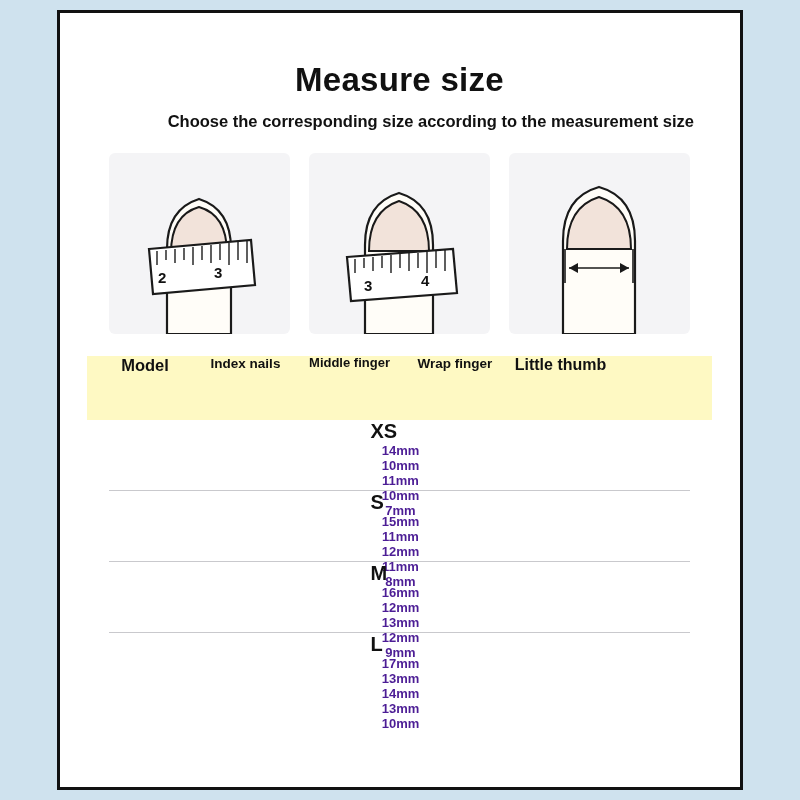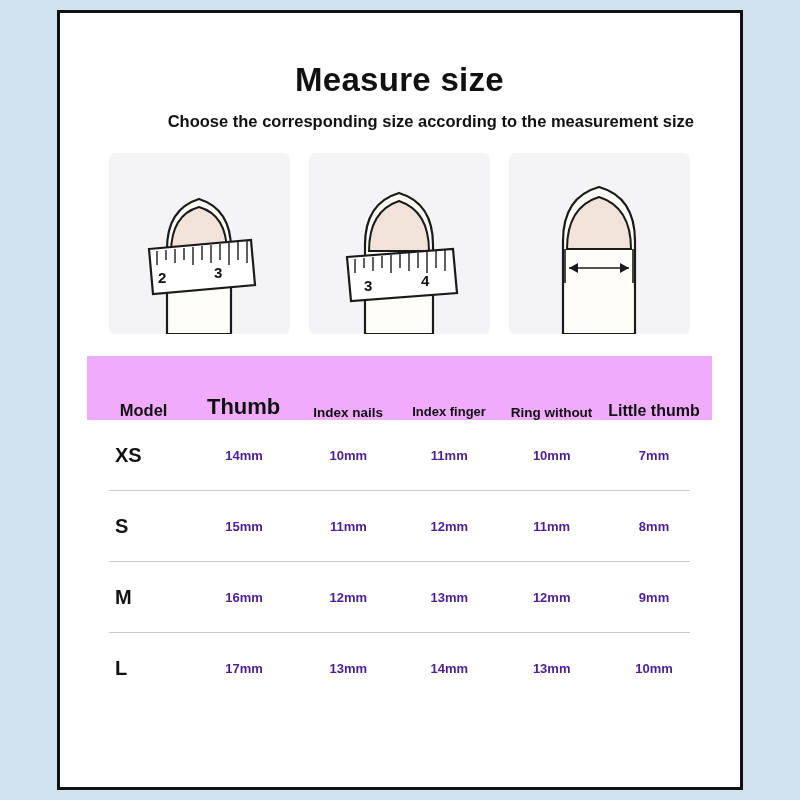--- a/index.html
+++ b/index.html
@@ -80,23 +80,23 @@
     color: #111;
     line-height: 1.42;
   }
 
   
   .table-wrap {
     margin-top: 22px;
     position: relative;
   }
   .thead {
-    background: #f0abfc;
+    background: #fef9c3;
     display: flex;
-    align-items: flex-end;
+    align-items: flex-start;
     height: 64px;
     padding: 0 8px 0 10px;
     box-sizing: border-box;
   }
   .thead .cell, .trow .cell {
     text-align: center;
     box-sizing: border-box;
   }
   .c0 { width: 96px; }
   .c1 { width: 110px; }
@@ -112,20 +112,21 @@
   .thead .c4 { font-size: 13.5px; font-weight: bold; color: #111; }
   .thead .c5 { font-size: 16px; font-weight: bold; color: #111; }
 
   .trow {
     display: flex;
     align-items: center;
     height: 71px;
     padding: 0 8px 0 10px;
     box-sizing: border-box;
     position: relative;
+    flex-direction: column;
   }
   .trow .c0 {
     font-size: 20px;
     font-weight: bold;
     color: #111;
     text-align: left;
     padding-left: 18px;
   }
   .trow .cell.val {
     font-size: 13px;
@@ -211,24 +212,23 @@
           </svg>
         </div>
 
       </div>
 
 
       <div class="table-wrap">
 
         <div class="thead">
           <div class="cell c0">Model</div>
-          <div class="cell c1">Thumb</div>
           <div class="cell c2">Index nails</div>
-          <div class="cell c3">Index finger</div>
-          <div class="cell c4">Ring without</div>
+          <div class="cell c3">Middle finger</div>
+          <div class="cell c4">Wrap finger</div>
           <div class="cell c5">Little thumb</div>
         </div>
 
         <div class="trow">
           <div class="cell c0">XS</div>
           <div class="cell c1 val">14mm</div>
           <div class="cell c2 val">10mm</div>
           <div class="cell c3 val">11mm</div>
           <div class="cell c4 val">10mm</div>
           <div class="cell c5 val">7mm</div>

